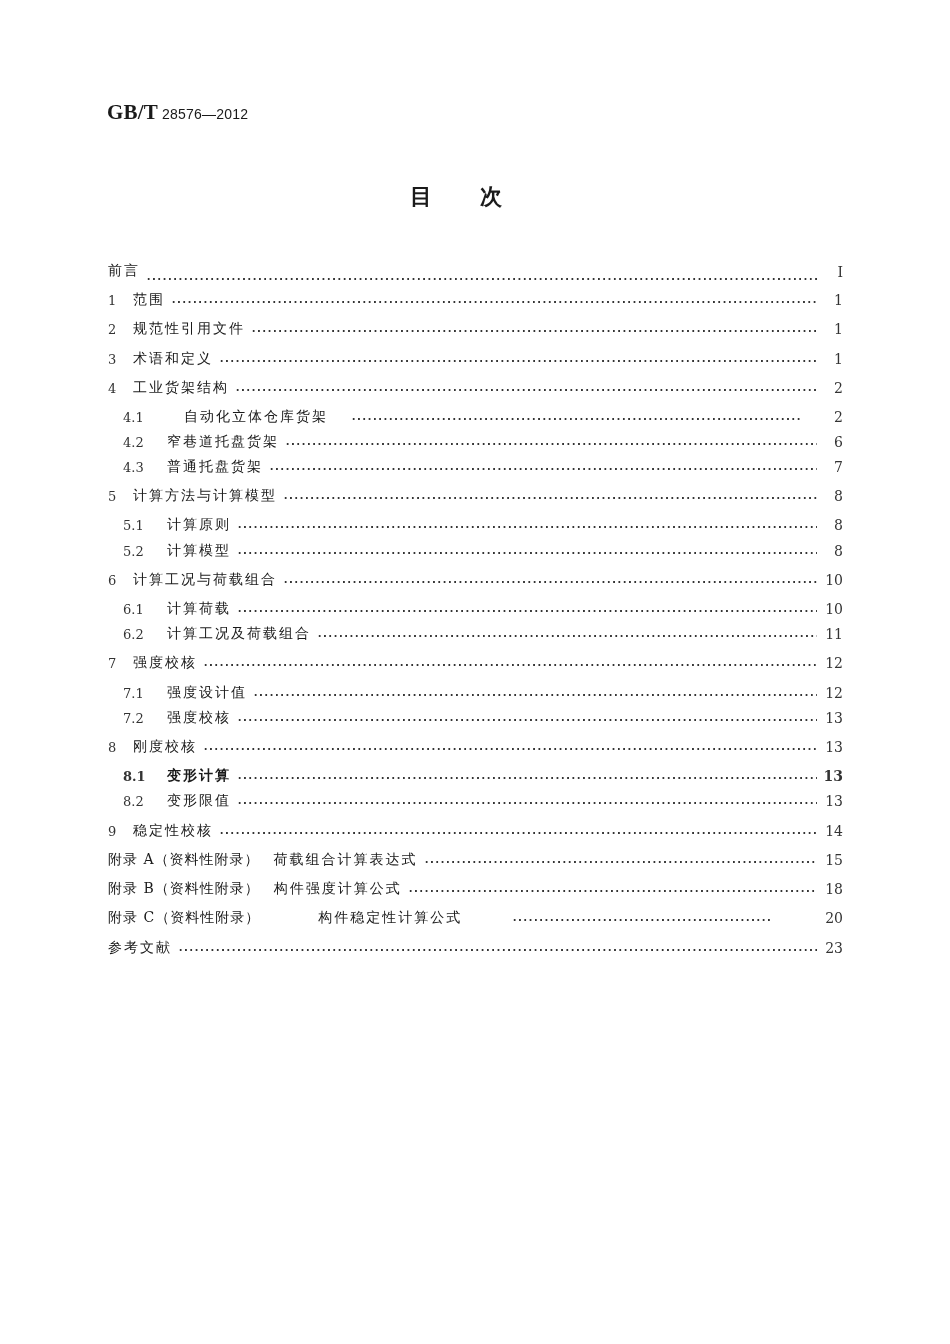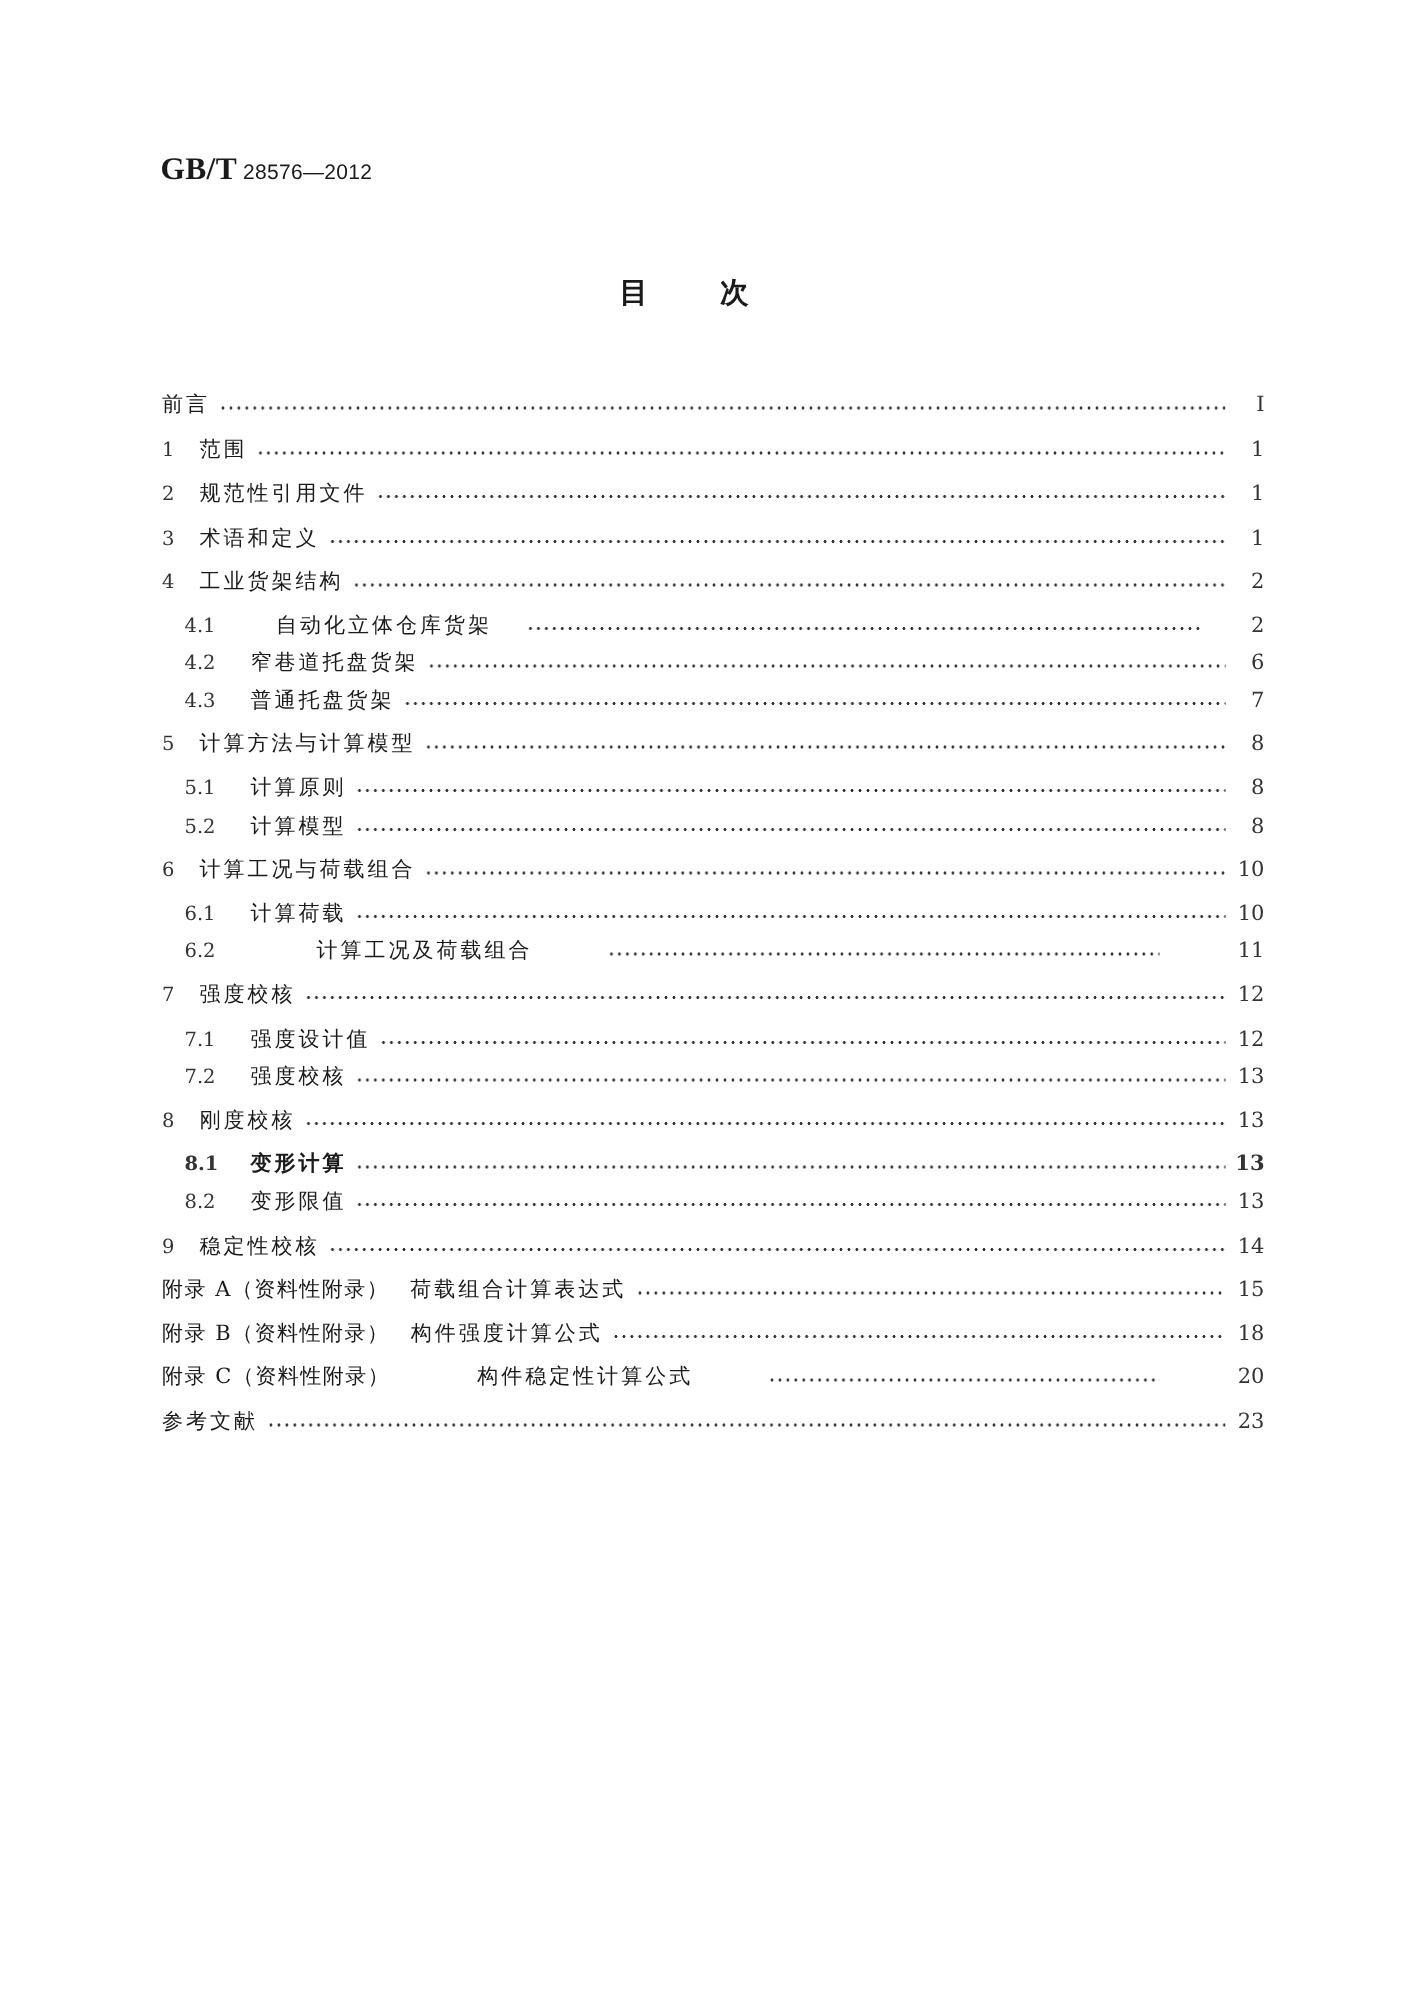--- a/index.html
+++ b/index.html
@@ -27,21 +27,21 @@
       font-family: "Liberation Serif", "DejaVu Serif", serif;
       font-weight: bold;
       font-size: 21px;
     }
     .toc-title {
       position: absolute;
       left: 0;
       width: 912px;
       top: 182px;
       text-align: center;
-      font-size: 19px;
+      font-size: 22px;
       font-weight: bold;
       font-family: "DejaVu Sans", "Liberation Sans", sans-serif;
       letter-spacing: 0;
     }
     .toc-title span {
       display: inline-block;
     }
     .toc-title .gap {
       width: 48px;
     }
@@ -107,21 +107,21 @@
 <div class="std-code">
   <span class="prefix">GB/T</span>
   <span>28576—2012</span>
 </div>
 
 <div class="toc-title">
   <span>目</span><span class="gap"></span><span>次</span>
 </div>
 
 <div class="toc" id="toc">
-    <div class="toc-row level1" style="top: 260px;">
+    <div class="toc-row level1" style="top: 260px; align-items: flex-end;">
       <span class="label">前言</span>
       <span class="leader"></span>
       <span class="page">Ⅰ</span>
     </div>
     <div class="toc-row level1" style="top: 290px;">
       <span class="num">1</span>
       <span class="label">范围</span>
       <span class="leader"></span>
       <span class="page">1</span>
     </div>
@@ -184,21 +184,21 @@
       <span class="label">计算工况与荷载组合</span>
       <span class="leader"></span>
       <span class="page">10</span>
     </div>
     <div class="toc-row level2" style="top: 599px;">
       <span class="num">6.1</span>
       <span class="label">计算荷载</span>
       <span class="leader"></span>
       <span class="page">10</span>
     </div>
-    <div class="toc-row level2" style="top: 624px; gap: 44px;">
+    <div class="toc-row level2" style="top: 624px;">
       <span class="num">6.2</span>
       <span class="label">计算工况及荷载组合</span>
       <span class="leader"></span>
       <span class="page">11</span>
     </div>
     <div class="toc-row level1" style="top: 653px;">
       <span class="num">7</span>
       <span class="label">强度校核</span>
       <span class="leader"></span>
       <span class="page">12</span>

